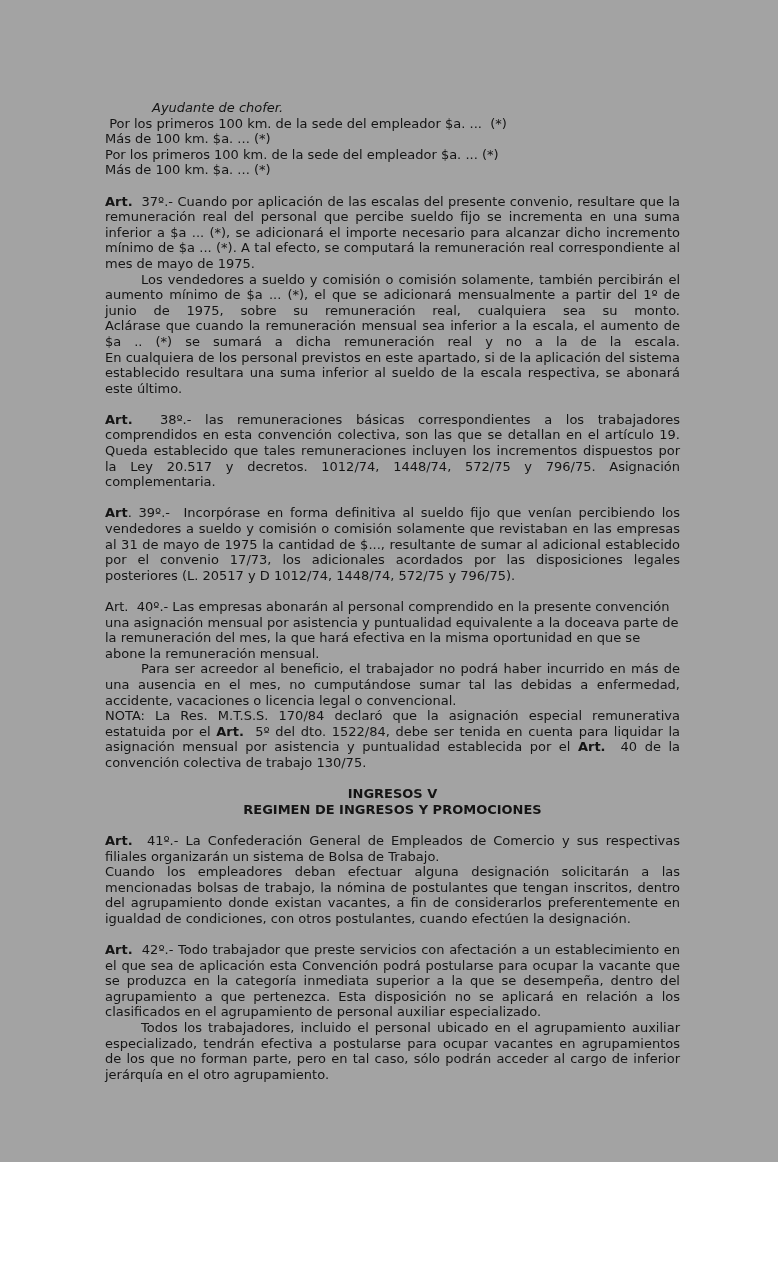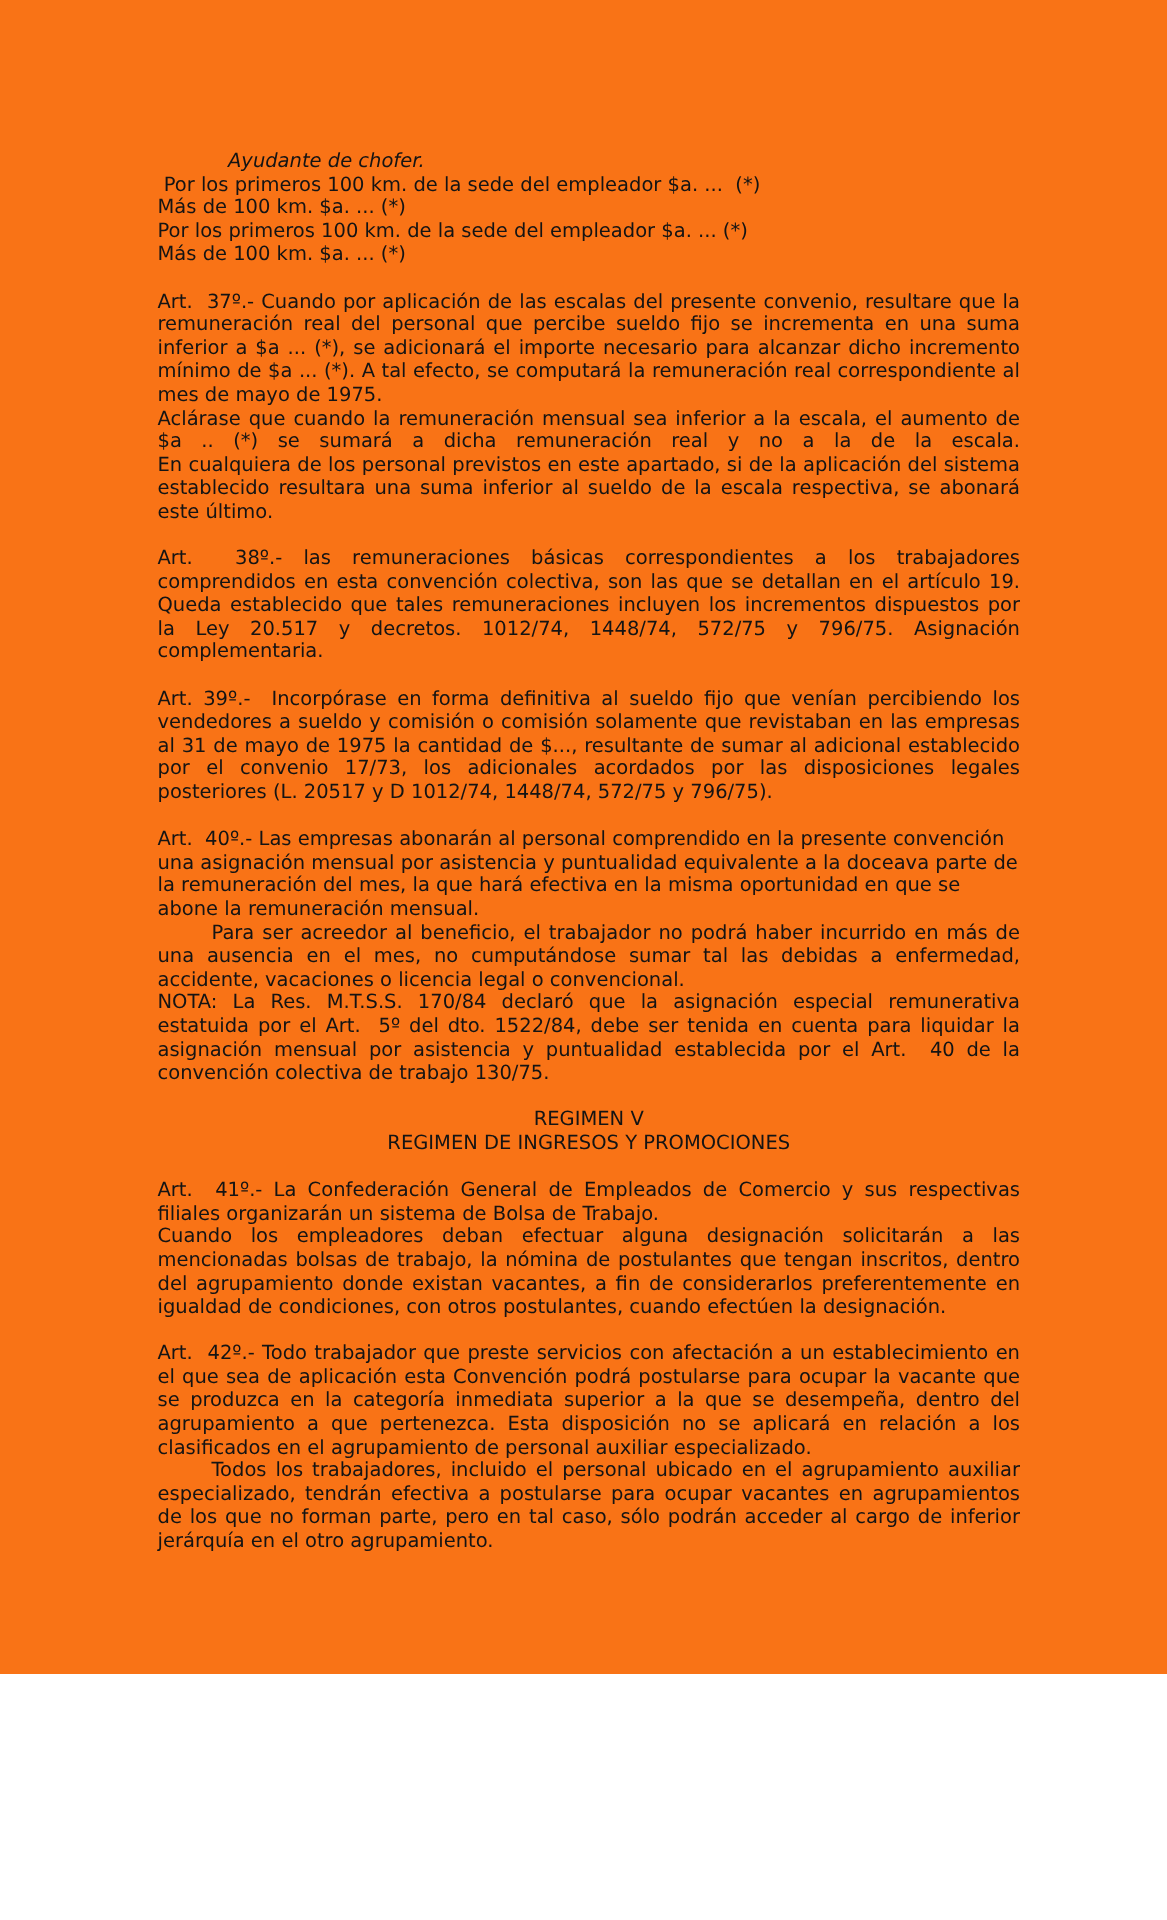--- a/index.html
+++ b/index.html
@@ -23,39 +23,40 @@
   .doc p {
     margin: 0;
     white-space: pre-wrap;
   }
   p.justify { text-align: justify; }
   p.justify-all { text-align: justify; text-align-last: justify; }
   p.center { text-align: center; }
   p.indent { text-indent: 36px; }
   p.indent-lg { text-indent: 47px; }
   p.gap { margin-bottom: 15.6px; }
-  .b { font-weight: normal; }
+  .b { font-weight: bold; }
   .i { font-style: italic; }
 </style>
 </head>
 <body>
 
-<div class="doc" style="background: #f97316; color: rgb(20, 20, 20);">
+<div class="doc" style="background: #a3a3a3; color: rgb(20, 20, 20);">
     <p class="indent-lg"><span class="i">Ayudante de chofer.</span></p>
     <p><span> Por los primeros 100 km. de la sede del empleador $a. ...  (*)</span></p>
     <p><span>Más de 100 km. $a. ... (*)</span></p>
     <p><span>Por los primeros 100 km. de la sede del empleador $a. ... (*)</span></p>
     <p class="gap"><span>Más de 100 km. $a. ... (*)</span></p>
     <p class="justify"><span class="b">Art.</span><span>  37º.- Cuando por aplicación de las escalas del presente convenio, resultare que la remuneración real del personal que percibe sueldo fijo se incrementa en una suma inferior a $a ... (*), se adicionará el importe necesario para alcanzar dicho incremento mínimo de $a ... (*). A tal efecto, se computará la remuneración real correspondiente al mes de mayo de 1975.</span></p>
+    <p class="justify-all indent"><span>Los vendedores a sueldo y comisión o comisión solamente, también percibirán el aumento mínimo de $a ... (*), el que se adicionará mensualmente a partir del 1º de junio de 1975, sobre su remuneración real, cualquiera sea su monto.</span></p>
     <p class="justify-all"><span>Aclárase que cuando la remuneración mensual sea inferior a la escala, el aumento de $a .. (*) se sumará a dicha remuneración real y no a la de la escala.</span></p>
     <p class="justify gap"><span>En cualquiera de los personal previstos en este apartado, si de la aplicación del sistema establecido resultara una suma inferior al sueldo de la escala respectiva, se abonará este último.</span></p>
     <p class="justify gap"><span class="b">Art.</span><span>  38º.- las remuneraciones básicas correspondientes a los trabajadores comprendidos en esta convención colectiva, son las que se detallan en el artículo 19. Queda establecido que tales remuneraciones incluyen los incrementos dispuestos por la Ley 20.517 y decretos. 1012/74, 1448/74, 572/75 y 796/75. Asignación complementaria.</span></p>
     <p class="justify gap"><span class="b">Art</span><span>. 39º.-  Incorpórase en forma definitiva al sueldo fijo que venían percibiendo los vendedores a sueldo y comisión o comisión solamente que revistaban en las empresas al 31 de mayo de 1975 la cantidad de $..., resultante de sumar al adicional establecido por el convenio 17/73, los adicionales acordados por las disposiciones legales posteriores (L. 20517 y D 1012/74, 1448/74, 572/75 y 796/75).</span></p>
     <p><span>Art.  40º.- Las empresas abonarán al personal comprendido en la presente convención una asignación mensual por asistencia y puntualidad equivalente a la doceava parte de la remuneración del mes, la que hará efectiva en la misma oportunidad en que se abone la remuneración mensual.</span></p>
     <p class="justify indent"><span>Para ser acreedor al beneficio, el trabajador no podrá haber incurrido en más de una ausencia en el mes, no cumputándose sumar tal las debidas a enfermedad, accidente, vacaciones o licencia legal o convencional.</span></p>
     <p class="justify gap"><span>NOTA: La Res. M.T.S.S. 170/84 declaró que la asignación especial remunerativa estatuida por el </span><span class="b">Art.</span><span>  5º del dto. 1522/84, debe ser tenida en cuenta para liquidar la asignación mensual por asistencia y puntualidad establecida por el </span><span class="b">Art.</span><span>  40 de la convención colectiva de trabajo 130/75.</span></p>
-    <p class="center"><span class="b">REGIMEN V</span></p>
+    <p class="center"><span class="b">INGRESOS V</span></p>
     <p class="center gap"><span class="b">REGIMEN DE INGRESOS Y PROMOCIONES</span></p>
     <p class="justify"><span class="b">Art.</span><span>  41º.- La Confederación General de Empleados de Comercio y sus respectivas filiales organizarán un sistema de Bolsa de Trabajo.</span></p>
     <p class="justify gap"><span>Cuando los empleadores deban efectuar alguna designación solicitarán a las mencionadas bolsas de trabajo, la nómina de postulantes que tengan inscritos, dentro del agrupamiento donde existan vacantes, a fin de considerarlos preferentemente en igualdad de condiciones, con otros postulantes, cuando efectúen la designación.</span></p>
     <p class="justify"><span class="b">Art.</span><span>  42º.- Todo trabajador que preste servicios con afectación a un establecimiento en el que sea de aplicación esta Convención podrá postularse para ocupar la vacante que se produzca en la categoría inmediata superior a la que se desempeña, dentro del agrupamiento a que pertenezca. Esta disposición no se aplicará en relación a los clasificados en el agrupamiento de personal auxiliar especializado.</span></p>
     <p class="justify indent"><span>Todos los trabajadores, incluido el personal ubicado en el agrupamiento auxiliar especializado, tendrán efectiva a postularse para ocupar vacantes en agrupamientos de los que no forman parte, pero en tal caso, sólo podrán acceder al cargo de inferior jerárquía en el otro agrupamiento.</span></p>
   </div>
 
 </body></html>

